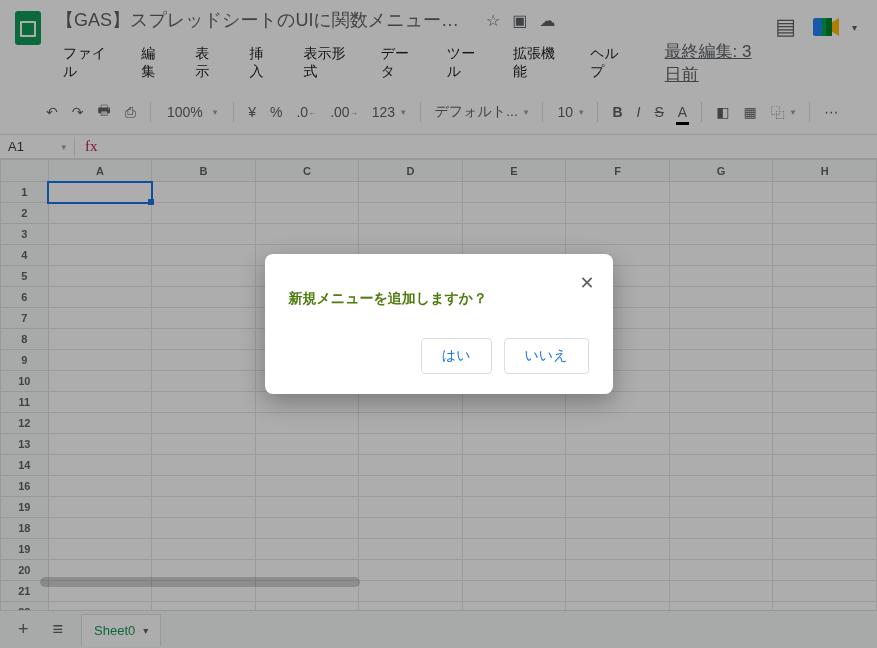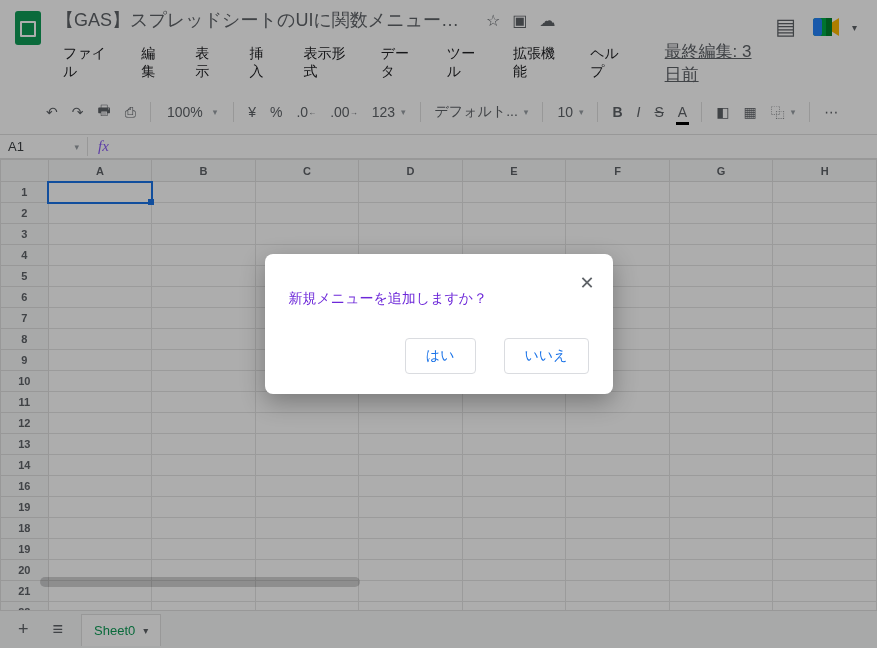--- a/index.html
+++ b/index.html
@@ -27,23 +27,23 @@
 .tb-sep { width: 1px; height: 20px; background: #e0e0e0; margin: 0 4px; }
 .tb-zoom { display:flex; align-items:center; gap:4px; padding: 2px 6px;}
 .tb-drop::after{content:"▾"; font-size:9px; margin-left:6px; color:#9aa0a6;}
 .tb-font{min-width:74px;}
 .tb-size{min-width:22px; text-align:center;}
 .text-color{position:relative;}
 .text-color::after{content:"";position:absolute;bottom:-1px;left:2px;right:2px;height:3px;background:#000;}
 
 
 .fx-bar { display: flex; align-items: center; border-bottom: 1px solid #e0e0e0; height: 24px; }
-.name-box { width: 88px; border-right: 1px solid #e0e0e0; padding: 2px 8px; font-size: 13px; color:#3c4043; display:flex;align-items:center;justify-content:space-between;}
+.name-box { width: 75px; border-right: 1px solid #e0e0e0; padding: 2px 8px; font-size: 13px; color:#3c4043; display:flex;align-items:center;justify-content:space-between;}
 .name-box::after{content:"▾";font-size:9px;color:#9aa0a6;}
-.fx-label { padding: 0 10px; color: #8b5cf6; font-style: italic; font-family: serif; font-size: 15px; }
+.fx-label { padding: 0 10px; color: #be185d; font-family: serif; font-size: 15px; }
 
 
 .grid-wrap { position: relative; height: 470px; overflow: hidden; }
 table.grid { border-collapse: collapse; table-layout: fixed; width: 100%; }
 .corner { width: 46px; height: 22px; background: #f8f9fa; border: 1px solid #e0e0e0; }
 .col-h { background: #f8f9fa; border: 1px solid #e0e0e0; text-align: center; font-size: 11px; color: #5f6368; height: 22px; width: 100px; }
 .row-h { background: #f8f9fa; border: 1px solid #e0e0e0; text-align: center; font-size: 11px; color: #5f6368; width: 46px; height: 21px; }
 td.cell { border: 1px solid #e5e5e5; height: 21px; background:#fff;}
 td.cell.active { outline: 2px solid #1a73e8; outline-offset: -1px; position: relative; }
 td.cell.active::after{content:"";position:absolute;right:-3px;bottom:-3px;width:6px;height:6px;background:#1a73e8;}
@@ -51,22 +51,22 @@
 
 .sheet-bar { position: absolute; bottom: 0; left:0; right:0; height: 38px; border-top: 1px solid #e0e0e0; background:#f8f9fa; display:flex; align-items:center; padding: 0 12px; gap: 12px;}
 .sheet-btn{color:#5f6368;font-size:18px;padding:4px 6px;cursor:pointer;}
 .sheet-tab{background:#fff;border-top:1px solid #e0e0e0;border-left:1px solid #e0e0e0;border-right:1px solid #e0e0e0;padding:8px 12px;color:#0f9d58;font-weight:500;font-size:13px;display:flex;align-items:center;gap:8px;border-radius:0;}
 .sheet-tab::after{content:"▾";font-size:10px;color:#5f6368;}
 
 
 .scrim { position:absolute; inset:0; background: rgba(0,0,0,0.32); display:flex; align-items:center; justify-content:center; }
 .dialog { width: 348px; background:#fff; border-radius:8px; box-shadow: 0 8px 24px rgba(0,0,0,0.3); padding: 24px 24px 20px 24px; position:relative; }
 .dialog-close{position:absolute;top:18px;right:18px;color:#5f6368;font-size:18px;cursor:pointer;}
-.dialog-msg{font-size:14px;color:#6d28d9;margin-top:12px;margin-bottom:30px;}
-.dialog-actions{display:flex;justify-content:flex-end;gap:28px;}
+.dialog-msg{font-size:14px;color:#4d7c0f;margin-top:12px;margin-bottom:30px;font-weight:bold;}
+.dialog-actions{display:flex;justify-content:flex-end;gap:12px;}
 .dbtn{border:1px solid #dadce0;background:#fff;border-radius:4px;padding:8px 20px;font-size:14px;color:#1a73e8;cursor:pointer;}
 
 
 .hscroll{position:absolute;left:40px;bottom:42px;height:10px;width:320px;background:rgba(0,0,0,0.18);border-radius:6px;}
 </style>
 </head>
 <body>
 
 <div class="header">
   <div class="logo">

